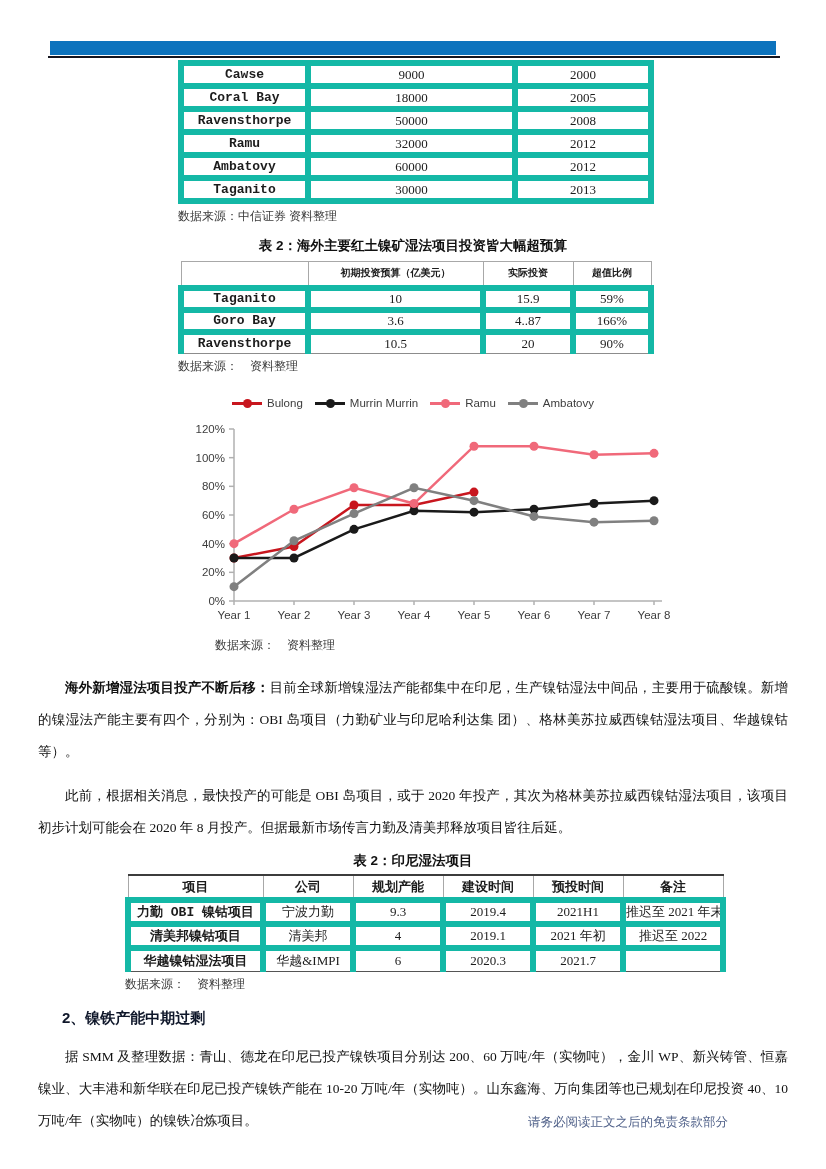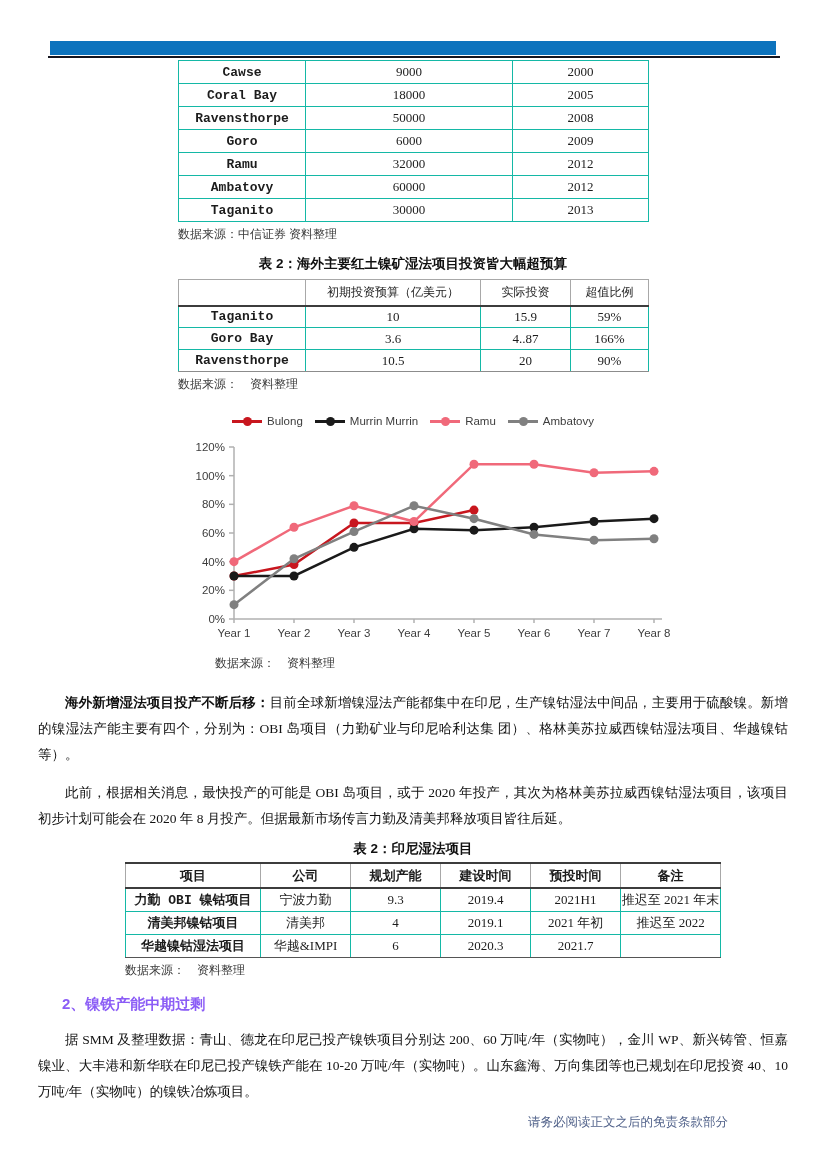--- a/index.html
+++ b/index.html
@@ -6,31 +6,31 @@
   body { background:#ffffff; font-family:"Liberation Serif", serif; color:#1c1c1c; }
   .page { position:relative; width:826px; height:1169px; background:#fff; overflow:hidden; margin:0 auto; }
 
   
   .topbar { margin:41px 50px 0 50px; height:14px; background:#0d73bd; }
   .topbar-underline { margin:1px 46px 0 48px; border-top:2px solid #15151f; }
 
   
   table { border-collapse:collapse; table-layout:fixed; font-size:13px; }
   td, th { text-align:center; vertical-align:middle; overflow:hidden; white-space:nowrap; }
-  td { border:1px solid #14b8a6; height:23px; font-family:"Liberation Serif", serif; }
+  td { border:6px solid #14b8a6; height:23px; font-family:"Liberation Serif", serif; }
   td:first-child { font-weight:bold; font-family:"Liberation Mono", monospace; font-size:13px; }
 
   .tbl-1 { margin:2px 0 0 178px; width:470px; }
 
   .tbl-title { margin-top:12px; text-align:center; font-family:"Liberation Sans", sans-serif;
                font-weight:bold; font-size:13.5px; color:#111; }
 
   .tbl-2 { margin:6px 0 0 178px; width:470px; }
   .tbl-2 th { border:1px solid #a8a8a8; border-bottom:2px solid #3c3c3c; height:26px;
-              font-family:"Liberation Sans", sans-serif; font-weight:normal; font-size:12px; }
+              font-family:"Liberation Sans", sans-serif; font-weight:bold; font-size:10px; }
   .tbl-2 td { height:22px; }
   .tbl-2 tbody tr:last-child td { border-bottom:1px solid #8c8c8c; }
 
   .tbl-3 { margin:4px 0 0 125px; width:595px; }
   .tbl-3 th { border:1px solid #a8a8a8; border-top:2px solid #3c3c3c; border-bottom:2px solid #3c3c3c;
               height:25px; font-family:Liberation Sans, sans-serif; font-weight:bold; font-size:13px; }
   .tbl-3 tbody tr:last-child td { border-bottom:1.5px solid #555; }
 
   .src { margin:4px 0 0 178px; font-size:12px; color:#3a3a3a; }
   .src-fig { margin:12px 0 0 215px; }
@@ -40,28 +40,28 @@
   .fig-title { margin-top:18px; text-align:center; font-family:"Liberation Sans", sans-serif;
                font-weight:bold; font-size:14px; color:#111; }
   .legend { margin-top:22px; display:flex; justify-content:center; gap:12px;
             font-family:"Liberation Sans", sans-serif; font-size:11.5px; color:#3d3d3d; }
   .legend-item { display:flex; align-items:center; gap:5px; }
   .legend-line { position:relative; width:30px; height:3px; }
   .legend-dot { position:absolute; left:11px; top:-3px; width:9px; height:9px; border-radius:50%; }
   .chart-wrap { margin:4px 0 0 184px; }
 
   
-  .para { margin:18px 38px 0 38px; font-size:13.5px; line-height:26px; text-align:justify;
+  .para { margin:18px 38px 0 38px; font-size:13.5px; line-height:32px; text-align:justify;
           text-indent:27px; color:#111; }
   .para b { font-family:"Liberation Sans", sans-serif; }
   .p2 { margin-top:12px; }
   .p3 { margin-top:13px; }
 
   .sec-heading { margin:16px 0 0 62px; font-family:"Liberation Sans", sans-serif;
-                 font-weight:bold; font-size:15px; color:#8b5cf6; }
+                 font-weight:bold; font-size:15px; color:#0f172a; }
 
   .footer-note { position:absolute; top:1114px; left:508px; width:240px; text-align:center;
                  font-size:12.5px; color:#51628a; }
 </style>
 </head>
 <body>
 
 <div class="page">
 
   <div class="topbar"></div>
@@ -81,25 +81,20 @@
         </tr>
         <tr>
           <td>Coral Bay</td>
           <td>18000</td>
           <td>2005</td>
         </tr>
         <tr>
           <td>Ravensthorpe</td>
           <td>50000</td>
           <td>2008</td>
-        </tr>
-        <tr>
-          <td>Goro</td>
-          <td>6000</td>
-          <td>2009</td>
         </tr>
         <tr>
           <td>Ramu</td>
           <td>32000</td>
           <td>2012</td>
         </tr>
         <tr>
           <td>Ambatovy</td>
           <td>60000</td>
           <td>2012</td>

